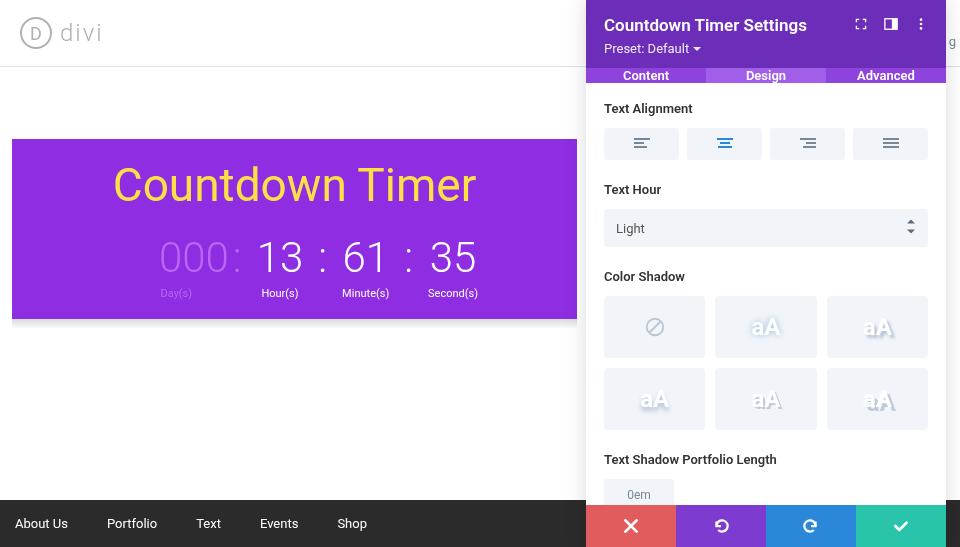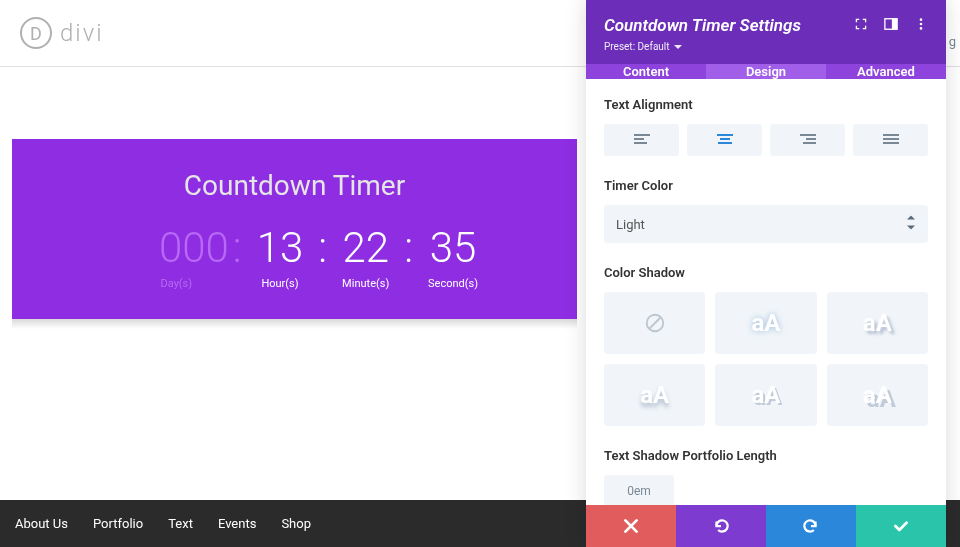--- a/index.html
+++ b/index.html
@@ -7,41 +7,41 @@
 
 .topbar { height: 67px; border-bottom: 1px solid #e0e0e0; display: flex; align-items: center; padding: 0 20px; }
 .logo-wrap { display: flex; align-items: center; gap: 8px; }
 .logo-circle { width: 32px; height: 32px; border: 2px solid #b0b0b0; border-radius: 50%; display: flex; align-items: center; justify-content: center; color: #b0b0b0; font-weight: 400; font-size: 18px; }
 .logo-text { color: #b0b0b0; font-size: 24px; letter-spacing: 2px; font-weight: 300; }
 
 .canvas { position: absolute; top: 67px; left: 0; right: 0; bottom: 47px; }
 
 .countdown-module { position: absolute; left: 12px; top: 72px; width: 565px; height: 180px; background: #8e2de2; display: flex; flex-direction: column; align-items: center; justify-content: center; }
 .countdown-shadow { position: absolute; left: 12px; top: 252px; width: 565px; height: 10px; background: linear-gradient(to bottom, rgba(0,0,0,0.15), transparent); }
-.countdown-title { color: #e5e5e5; font-size: 28px; font-weight: 400; margin-bottom: 25px; }
+.countdown-title { color: #fde047; font-size: 46px; font-weight: 400; margin-bottom: 25px; }
 .countdown-row { display: flex; align-items: flex-start; gap: 15px; }
 .cd-seg { display: flex; flex-direction: column; align-items: center; }
 .cd-num { font-size: 42px; font-weight: 300; color: #fff; line-height: 1; }
 .cd-num.dim { color: #b968f5; margin-left: 48px; }
 .cd-label { font-size: 11px; color: #fff; margin-top: 8px; }
 .cd-label.dim { color: #b968f5; }
 .cd-sep { font-size: 42px; font-weight: 300; color: #fff; line-height: 1; }
 .cd-sep.dim { color: #b968f5; }
 
-.footer-nav { position: absolute; bottom: 0; left: 0; right: 0; height: 47px; background: #2b2b2b; display: flex; align-items: center; padding: 0 15px; gap: 25px; }
+.footer-nav { position: absolute; bottom: 0; left: 0; right: 0; height: 47px; background: #2b2b2b; display: flex; align-items: center; padding: 0 15px; gap: 39px; }
 .footer-nav a { color: #fff; font-size: 13px; text-decoration: none; }
 
 .settings-panel { position: absolute; top: 0; right: 14px; width: 360px; height: 547px; background: #fff; box-shadow: 0 0 20px rgba(0,0,0,0.15); z-index: 10; display: flex; flex-direction: column; }
 
 .panel-header { background: #6c2eb9; color: #fff; padding: 15px 18px 12px; }
-.panel-title-row { display: flex; align-items: flex-end; justify-content: space-between; font-style: italic; }
+.panel-title-row { display: flex; align-items: flex-end; justify-content: space-between; }
 .panel-title { font-size: 17px; font-weight: 600; }
 .panel-header-icons { display: flex; gap: 16px; align-items: center; }
 .panel-header-icons svg { width: 14px; height: 14px; fill: #fff; cursor: pointer; }
-.panel-preset { font-size: 10px; margin-top: 6px; opacity: 0.9; display: flex; align-items: center; gap: 4px; }
+.panel-preset { font-size: 13px; margin-top: 6px; opacity: 0.9; display: flex; align-items: center; gap: 4px; }
 .panel-preset svg { width: 8px; height: 8px; fill: #fff; }
 
 .panel-tabs { display: flex; background: #8e44dc; }
 .panel-tab { flex: 1; text-align: center; padding: 0 0; color: #fff; font-size: 13px; font-weight: 600; cursor: pointer; }
 .panel-tab.active { background: #a15ee8; }
 
 .panel-body { flex: 1; overflow-y: auto; padding: 18px 18px 0; position: relative; }
 .panel-body::-webkit-scrollbar { width: 6px; }
 .panel-body::-webkit-scrollbar-thumb { background: #555; border-radius: 3px; }
 
@@ -100,21 +100,21 @@
       <div class="cd-seg">
         <div class="cd-num dim"><span>000</span><span class="cd-sep dim" style="margin-left:4px;">:</span></div>
         <div class="cd-label dim">Day(s)</div>
       </div>
       <div class="cd-seg">
         <div class="cd-num">13</div>
         <div class="cd-label">Hour(s)</div>
       </div>
       <div class="cd-sep">:</div>
       <div class="cd-seg">
-        <div class="cd-num">22</div>
+        <div class="cd-num">61</div>
         <div class="cd-label">Minute(s)</div>
       </div>
       <div class="cd-sep">:</div>
       <div class="cd-seg">
         <div class="cd-num">35</div>
         <div class="cd-label">Second(s)</div>
       </div>
     </div>
   </div>
   <div class="countdown-shadow"></div>
@@ -188,21 +188,21 @@
       </div>
       <div class="align-btn">
         <svg viewBox="0 0 16 12">
             <line class="line" x1="0" y1="1" x2="16" y2="1"></line>
             <line class="line" x1="0" y1="5" x2="16" y2="5"></line>
             <line class="line" x1="0" y1="9" x2="16" y2="9"></line>
           </svg>
       </div>
     </div>
 
-    <div class="section-label">Timer Color</div>
+    <div class="section-label">Text Hour</div>
     <div class="select-wrap">
       <select class="select-box">
         <option>Light</option>
       </select>
       <span class="select-caret">
         <svg viewBox="0 0 10 14">
             <path d="M5 0L1 4h8L5 0zM5 14l4-4H1l4 4z"></path>
           </svg>
       </span>
     </div>

